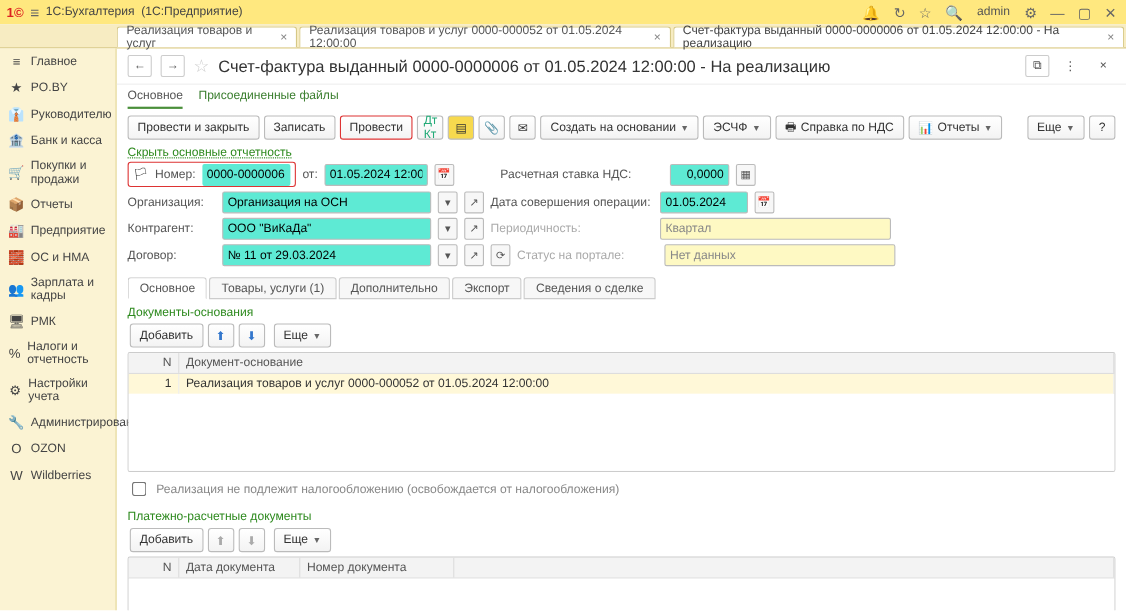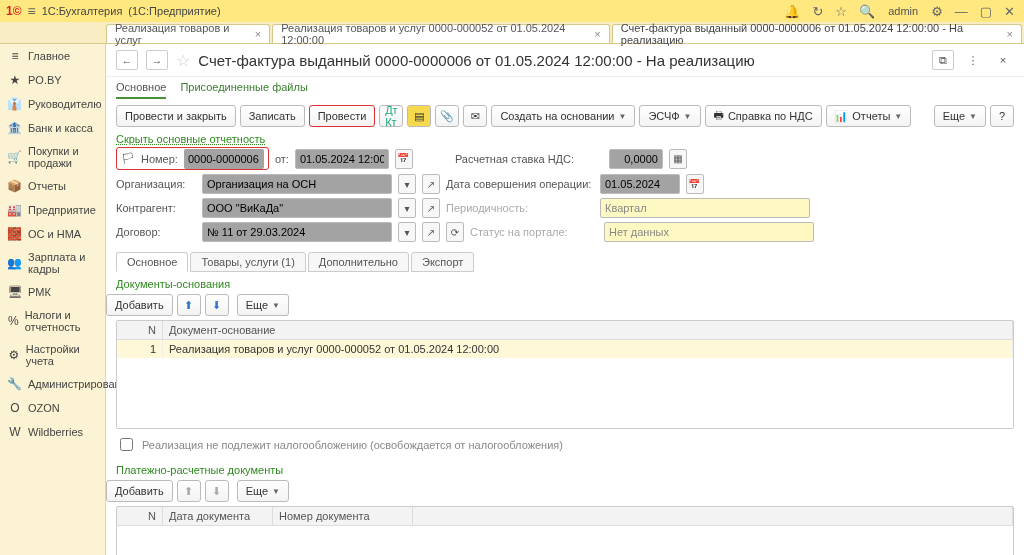--- a/index.html
+++ b/index.html
@@ -34,29 +34,29 @@
 .btn.red{border:1.5px solid #d33}
 .btn.ico{padding:3px 5px;width:24px;justify-content:center}
 .btn.yb{background:#f7d94e}
 .btn .dd{font-size:8px;color:#666}
 .toolbar .tsp{flex:1}
 .greenlink{color:#2e8a1f;padding:0 10px;font-size:11px;text-decoration:underline dotted;cursor:pointer}
 .form{padding:2px 10px}
 .frow{display:flex;align-items:center;gap:6px;margin-bottom:4px;font-size:11px}
 .lbl{color:#555;min-width:80px}
 .lbl2{color:#555;min-width:148px;text-align:left}
-.inp{border:1px solid #bbb;border-radius:2px;height:20px;padding:0 4px;font-size:11px;background:#a3a3a3}
+.inp{border:1px solid #bbb;border-radius:2px;height:20px;padding:0 4px;font-size:11px;background:#5eead4}
 .inp.ro{background:#fef9c3;color:#888}
 .numbox{border:1.5px solid #d33;border-radius:3px;display:inline-flex;align-items:center;gap:6px;padding:1px 4px;height:23px}
 .calbtn,.selbtn,.openbtn{border:1px solid #bbb;background:#f7f7f7;width:18px;height:20px;display:inline-flex;align-items:center;justify-content:center;border-radius:2px;cursor:pointer;font-size:10px;color:#555}
 .innertabs{display:flex;gap:0;margin:4px 10px 0 10px;font-size:11px}
 .itab{border:1px solid #ccc;background:#f7f7f7;padding:3px 10px;border-radius:3px 3px 0 0;margin-right:2px;cursor:pointer;color:#555}
 .itab.act{background:#fff;border-bottom-color:#fff}
 .section-title{color:#2e8a1f;font-size:11px;padding:6px 10px 2px 10px}
-.tbl-toolbar{display:flex;align-items:center;gap:4px;padding:2px 0}
+.tbl-toolbar{display:flex;align-items:center;gap:4px;padding:2px 12px}
 .grid{margin:2px 10px;border:1px solid #ccc;border-radius:2px}
 .ghead{display:flex;background:#f3f3f3;border-bottom:1px solid #ddd;font-size:11px;color:#555}
 .ghead div{padding:3px 6px;border-right:1px solid #ddd}
 .grow{display:flex;font-size:11px;background:#fff8d8}
 .grow div{padding:3px 6px;border-right:1px solid #eee}
 .gempty{height:70px;background:#fff}
 .col-n{width:46px;text-align:right}
 .col-doc{flex:1}
 .col-d{width:110px}
 .col-num{width:140px}
@@ -248,20 +248,21 @@
         <span class="lbl2" style="color:#aaa;min-width:128px">Статус на портале:</span>
         <input class="inp ro" style="width: 210px;" value="Нет данных">
       </div>
     </div>
 
     <div class="innertabs" id="innertabs">
         <div class="itab act">Основное</div>
         <div class="itab">Товары, услуги (1)</div>
         <div class="itab">Дополнительно</div>
         <div class="itab">Экспорт</div>
+        <div class="itab">Сведения о сделке</div>
       </div>
 
     <div class="section-title">Документы-основания</div>
     <div class="tbl-toolbar">
       <span class="btn">Добавить</span>
       <span class="btn ico" style="color:#37c">⬆</span>
       <span class="btn ico" style="color:#37c">⬇</span>
       <span class="tsp"></span>
       <span class="btn">
           <span>Еще</span>

